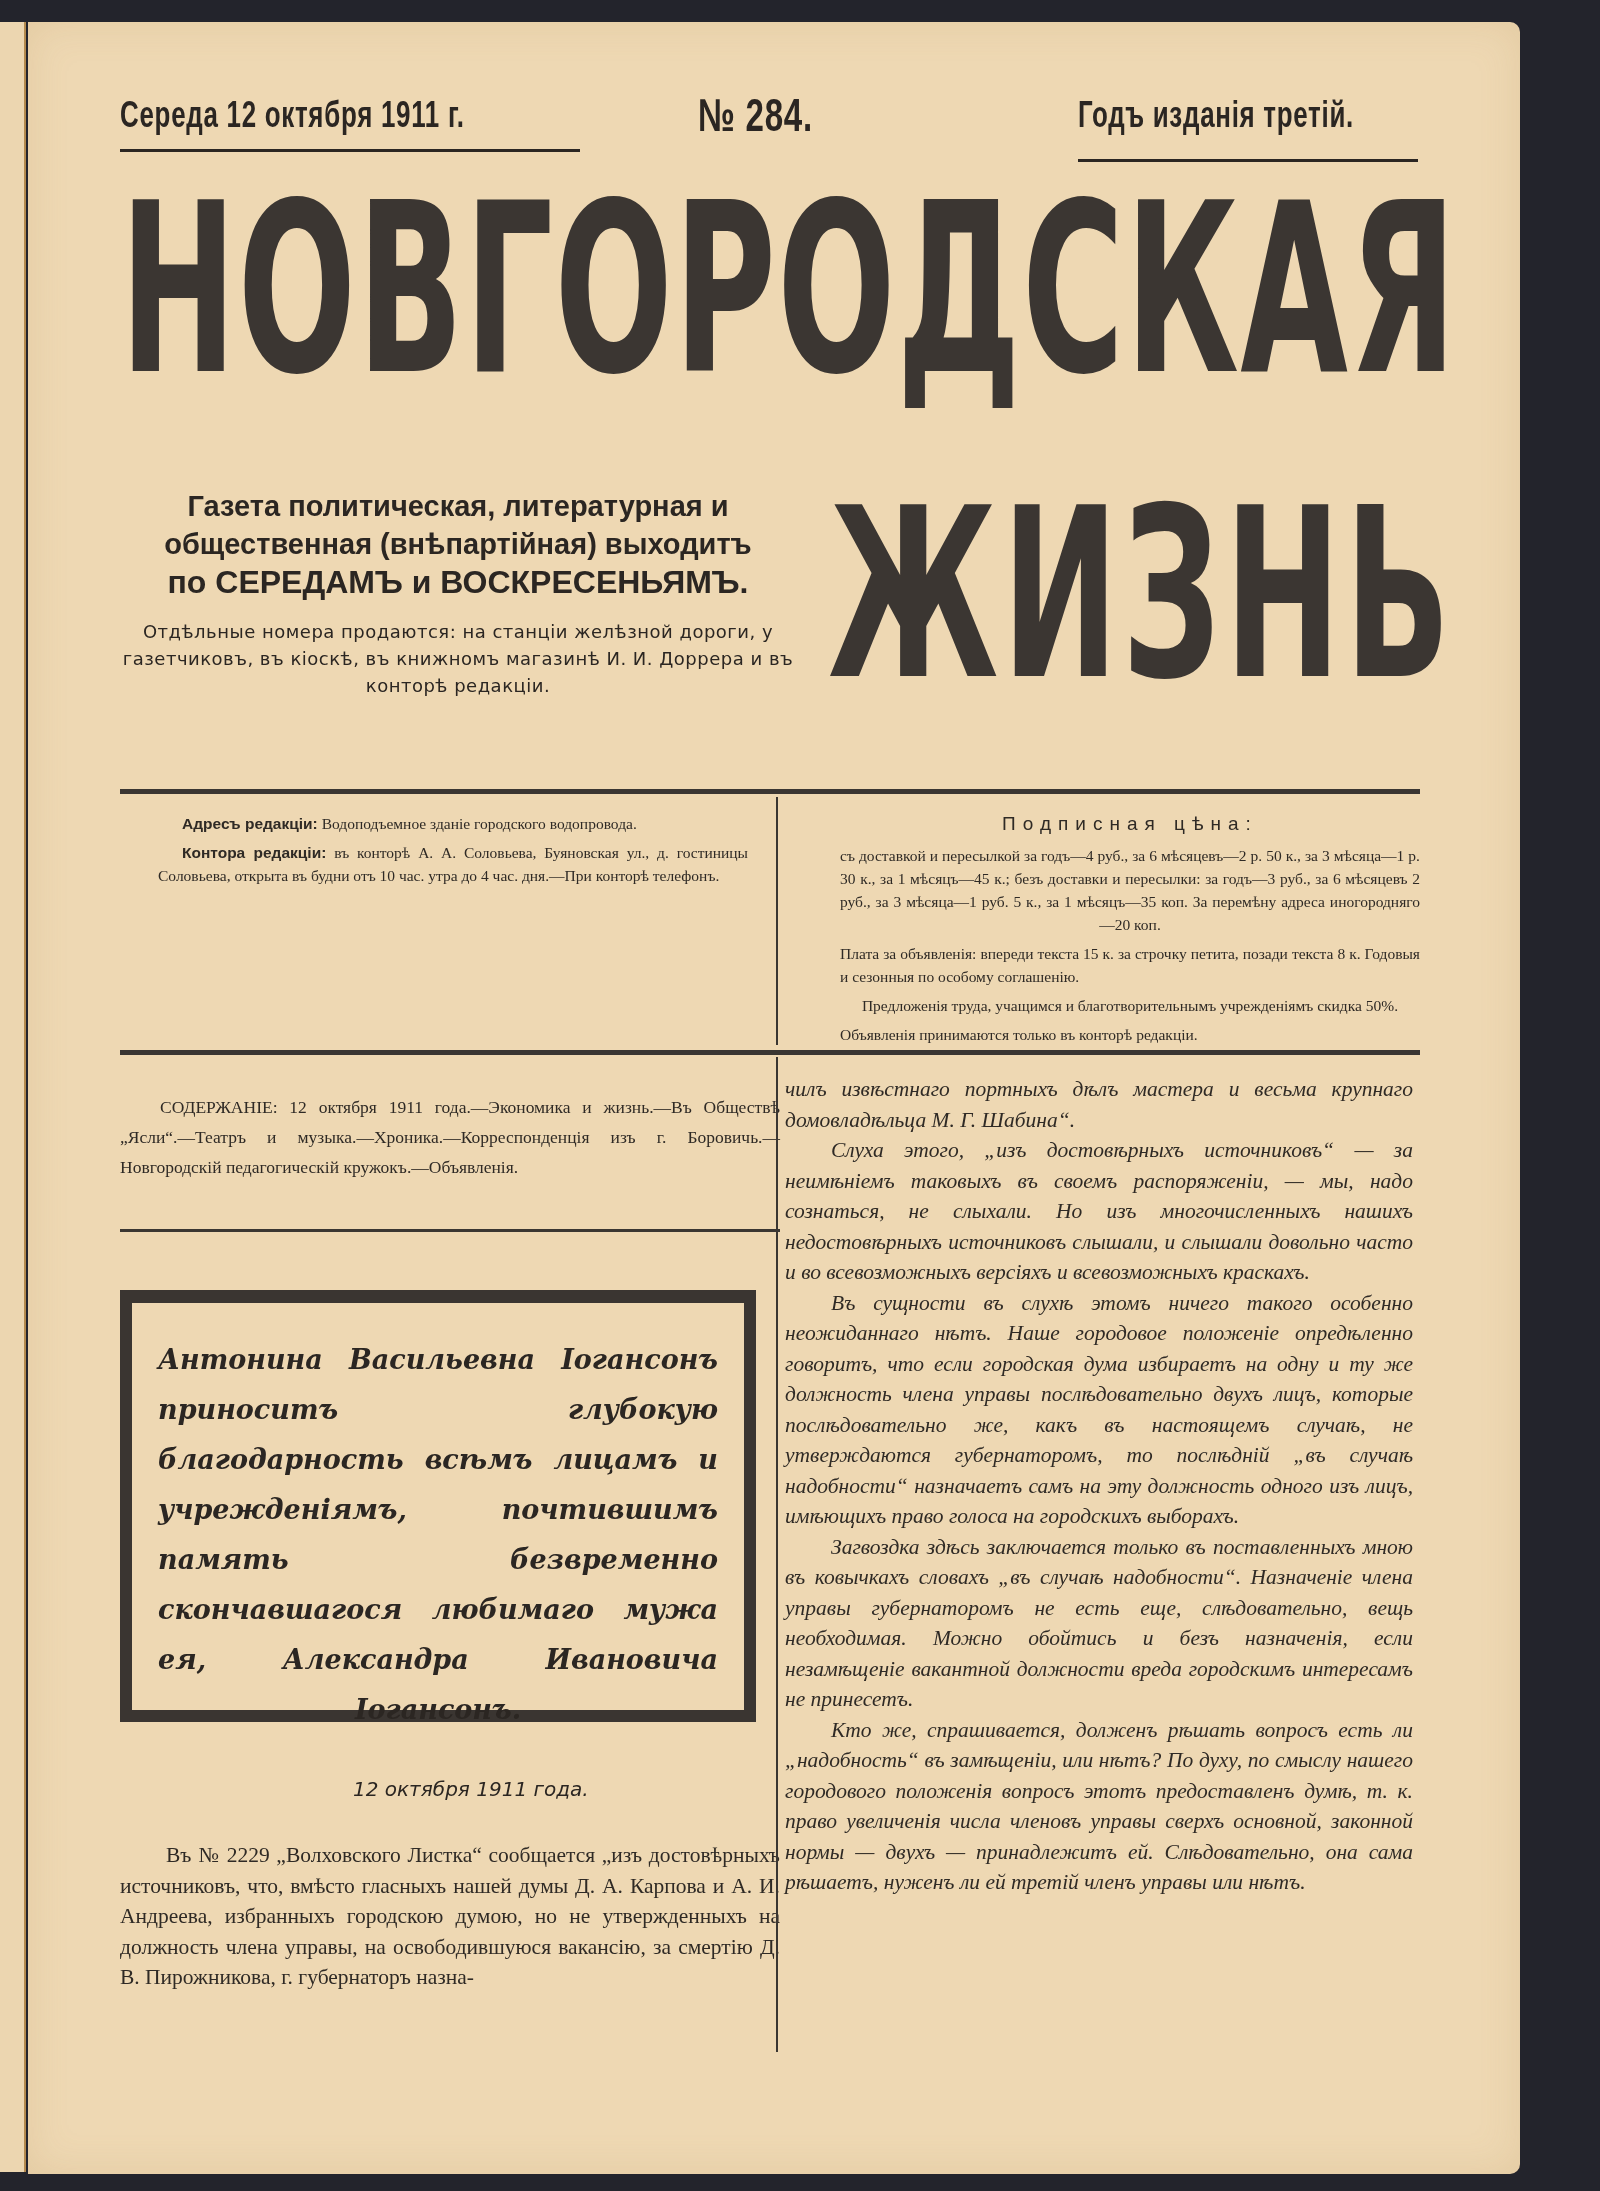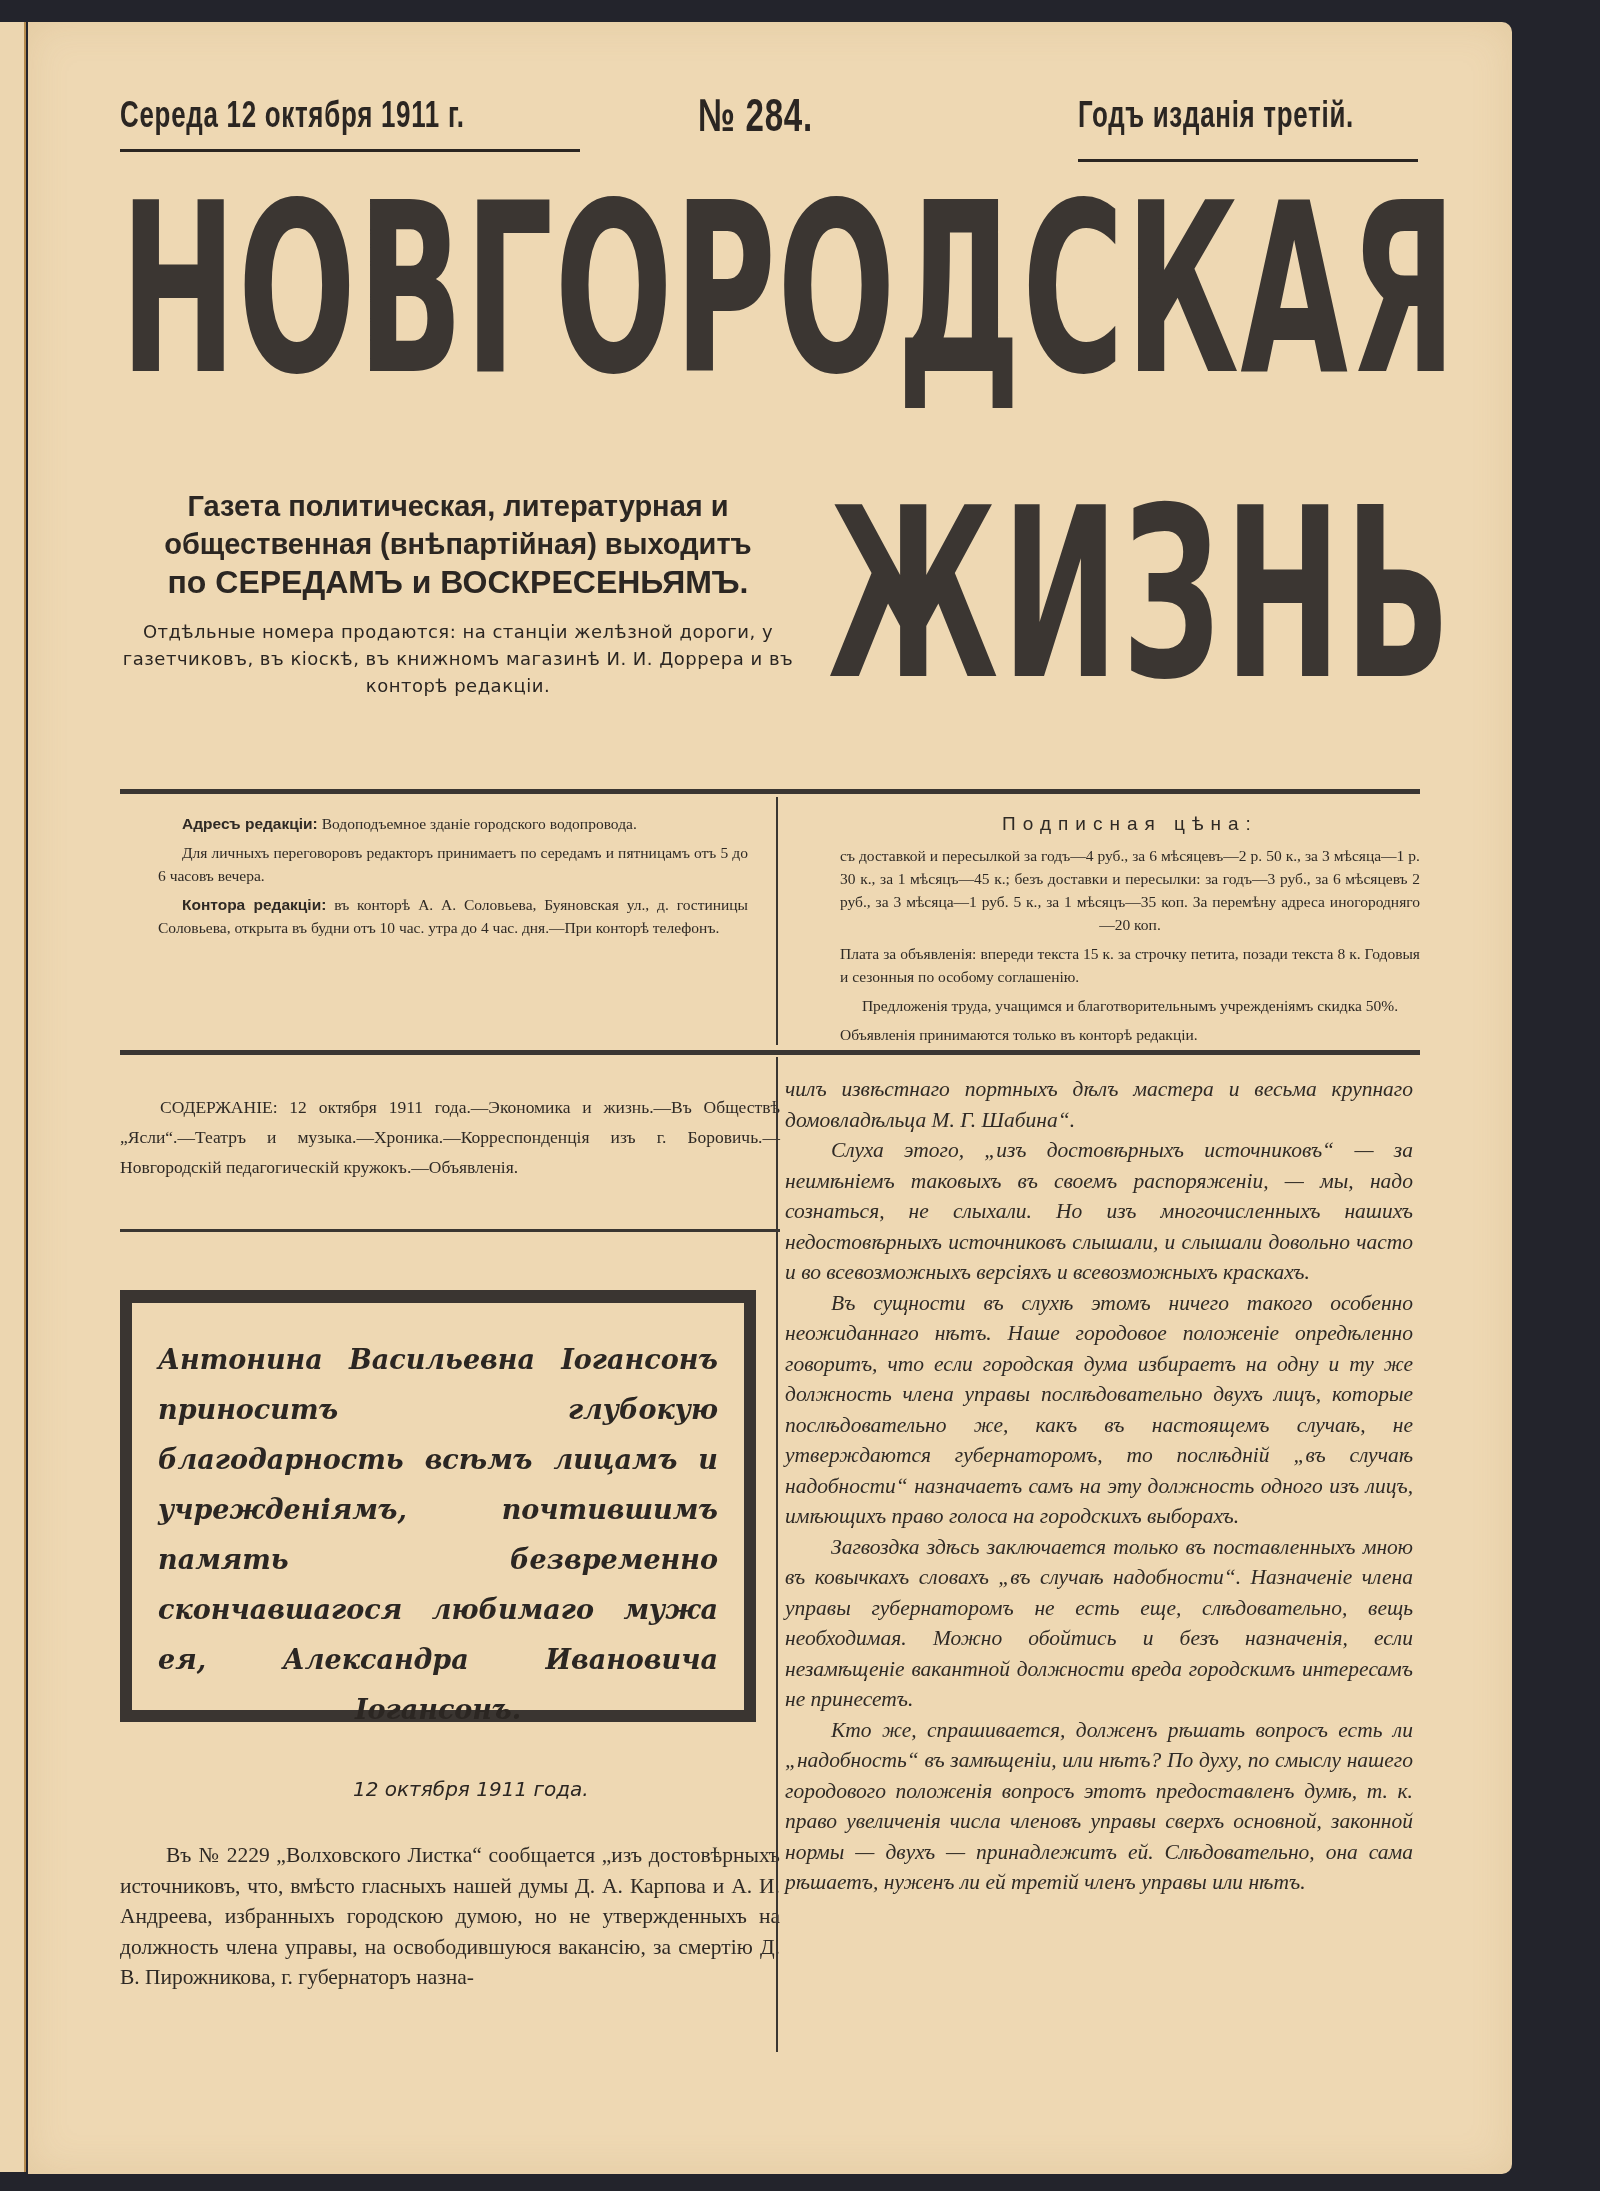--- a/index.html
+++ b/index.html
@@ -11,20 +11,21 @@
   }
   .prev-page {
     position:absolute; left:0; top:22px; width:24px; height:2150px;
     background:#ecd6b0; border-right:2px solid #b48a4e;
   }
   .page {
     position:absolute; left:28px; top:22px; width:1484px; height:2152px;
     background:#eed8b3;
     border-radius:0 10px 10px 0;
     box-shadow: inset 0 0 40px rgba(180,140,80,0.18);
+    padding-left: 8px;
   }
   .abs { position:absolute; }
   .hdr-text { font-family:"Liberation Sans", sans-serif; font-size:36px; font-weight:bold; transform:scaleX(0.72); transform-origin:left top; color:#2b2622; white-space:nowrap; letter-spacing:1px; }
   .hdr-rule { height:3px; background:#2b2622; }
   .masthead {
     font-family:"DejaVu Sans", sans-serif; font-weight:bold; color:#3b3632;
     white-space:nowrap; line-height:1;
     transform-origin:left top;
   }
   .desc {
@@ -71,21 +72,20 @@
     <div class="desc">Газета политическая, литературная и</div>
     <div class="desc">общественная (внѣпартійная) выходитъ</div>
     <div class="desc" style="font-size:32px;">по СЕРЕДАМЪ и ВОСКРЕСЕНЬЯМЪ.</div>
   </div>
 
 
   <div class="abs thick-rule" style="left:92px; top:767px; width:1300px;"></div>
 
   <div class="abs small" style="left:130px; top:790px; width:590px;">
     <p><span class="b">Адресъ редакціи:</span> <span>Водоподъемное зданіе городского водопровода.</span></p>
-    <p>Для личныхъ переговоровъ редакторъ принимаетъ по середамъ и пятницамъ отъ 5 до 6 часовъ вечера.</p>
     <p><span class="b">Контора редакціи:</span> <span>въ конторѣ А. А. Соловьева, Буяновская ул., д. гостиницы Соловьева, открыта въ будни отъ 10 час. утра до 4 час. дня.—При конторѣ телефонъ.</span></p>
   </div>
 
   <div class="abs vrule" style="left:748px; top:775px; height:248px;"></div>
 
   <div class="abs small" style="left:812px; top:790px; width:580px;">
     <div style="text-align:center; font-family:'Liberation Sans', sans-serif; font-size:19px; letter-spacing:7px; margin-bottom:9px;">Подписная цѣна:</div>
     <p style="text-indent:0; text-align-last:center;">съ доставкой и пересылкой за годъ—4 руб., за 6 мѣсяцевъ—2 р. 50 к., за 3 мѣсяца—1 р. 30 к., за 1 мѣсяцъ—45 к.; безъ доставки и пересылки: за годъ—3 руб., за 6 мѣсяцевъ 2 руб., за 3 мѣсяца—1 руб. 5 к., за 1 мѣсяцъ—35 коп. За перемѣну адреса иногородняго—20 коп.</p>
     <p style="text-indent:0;">Плата за объявленія: впереди текста 15 к. за строчку петита, позади текста 8 к. Годовыя и сезонныя по особому соглашенію.</p>
     <p style="text-indent:0; text-align-last:center;">Предложенія труда, учащимся и благотворительнымъ учрежденіямъ скидка 50%.</p>

